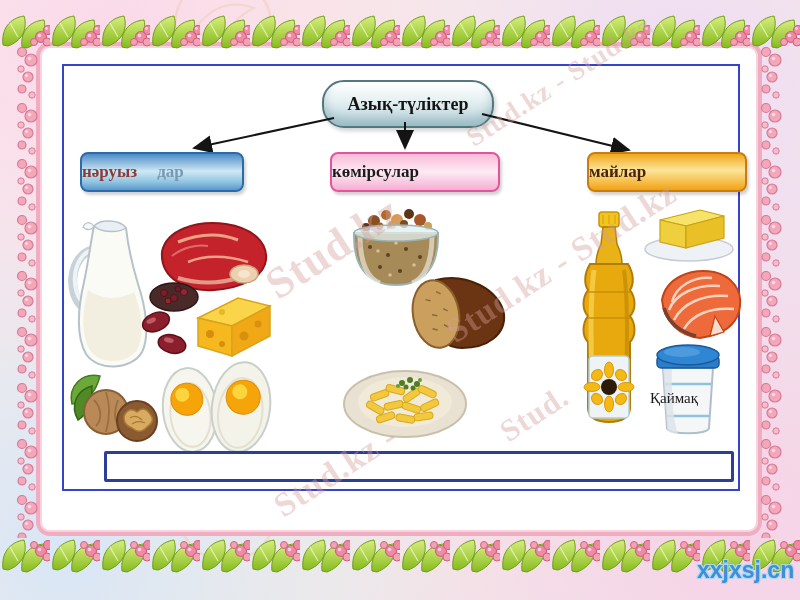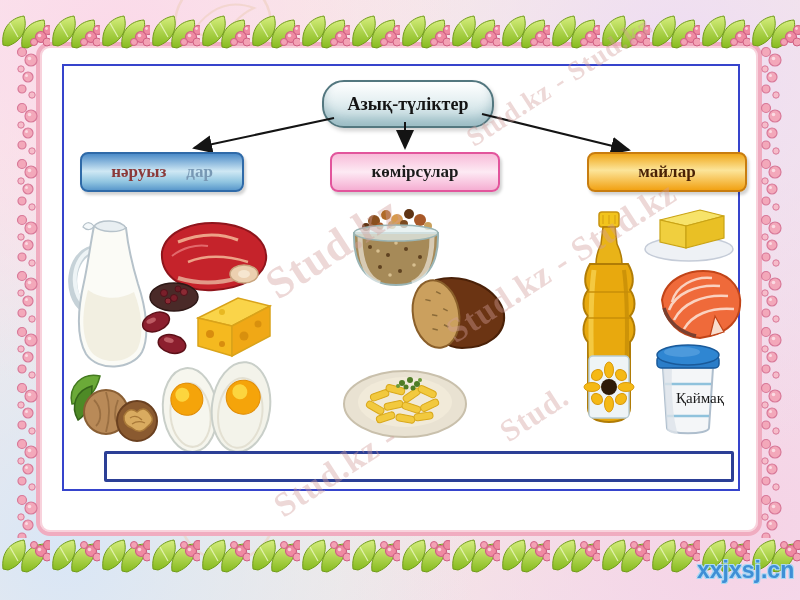--- a/index.html
+++ b/index.html
@@ -26,21 +26,21 @@
   .root-node{
     left:322px;top:80px;width:168px;height:44px;
     border:2px solid #53777f;border-radius:22px;
     background:linear-gradient(180deg,#ffffff 0%,#e7f1f3 40%,#b9d4da 100%);
     box-shadow:inset 0 -8px 10px rgba(120,160,170,.45), 2px 3px 4px rgba(0,0,0,.18);
     display:flex;align-items:center;justify-content:center;
     font-size:18px;font-weight:bold;color:#141414;
   }
   .cat-box{
     top:152px;height:36px;border-radius:8px;
-    display:flex;align-items:center;justify-content:center;
+    display:flex;align-items:center;
     font-size:17px;font-weight:bold;
     box-shadow:2px 3px 3px rgba(0,0,0,.18);
   }
   .cat-proteins{
     left:80px;width:160px;border:2px solid #2f6aa8;
     background:linear-gradient(180deg,#4d8cc8 0%,#cfe8f4 48%,#8fc4e0 78%,#5a98cc 100%);
   }
   .cat-proteins .main{color:#8b3a3a;}
   .cat-proteins .suffix{color:#7898b4;margin-left:20px;}
   .cat-carbs{
@@ -67,21 +67,21 @@
   .wm4{left:497px;top:396px;font-size:31px;}
   .wm5{left:266px;top:452px;font-size:34px;}
   .stamp{pointer-events:none;}
   .site-badge{
     left:681px;top:557px;font-family:"Liberation Sans","DejaVu Sans",sans-serif;
     font-size:23px;font-weight:bold;color:#3f8fd6;letter-spacing:0;
     text-shadow:1px 1px 0 #a8d8f4,-1px -1px 0 #a8d8f4,1px -1px 0 #a8d8f4,-1px 1px 0 #a8d8f4;
     margin-left:16px;
   }
   .sour-cream-label{
-    left:650px;top:390px;width:74px;text-align:right;
+    left:650px;top:390px;width:74px;text-align:left;
     font-size:15px;color:#1a1a1a;
   }
   svg{display:block;}
 </style>
 </head>
 <body>
 
 <div class="stage">
 
   <svg class="abs stamp" style="left:168px;top:-30px;" width="110" height="110" viewBox="0 0 110 110">

